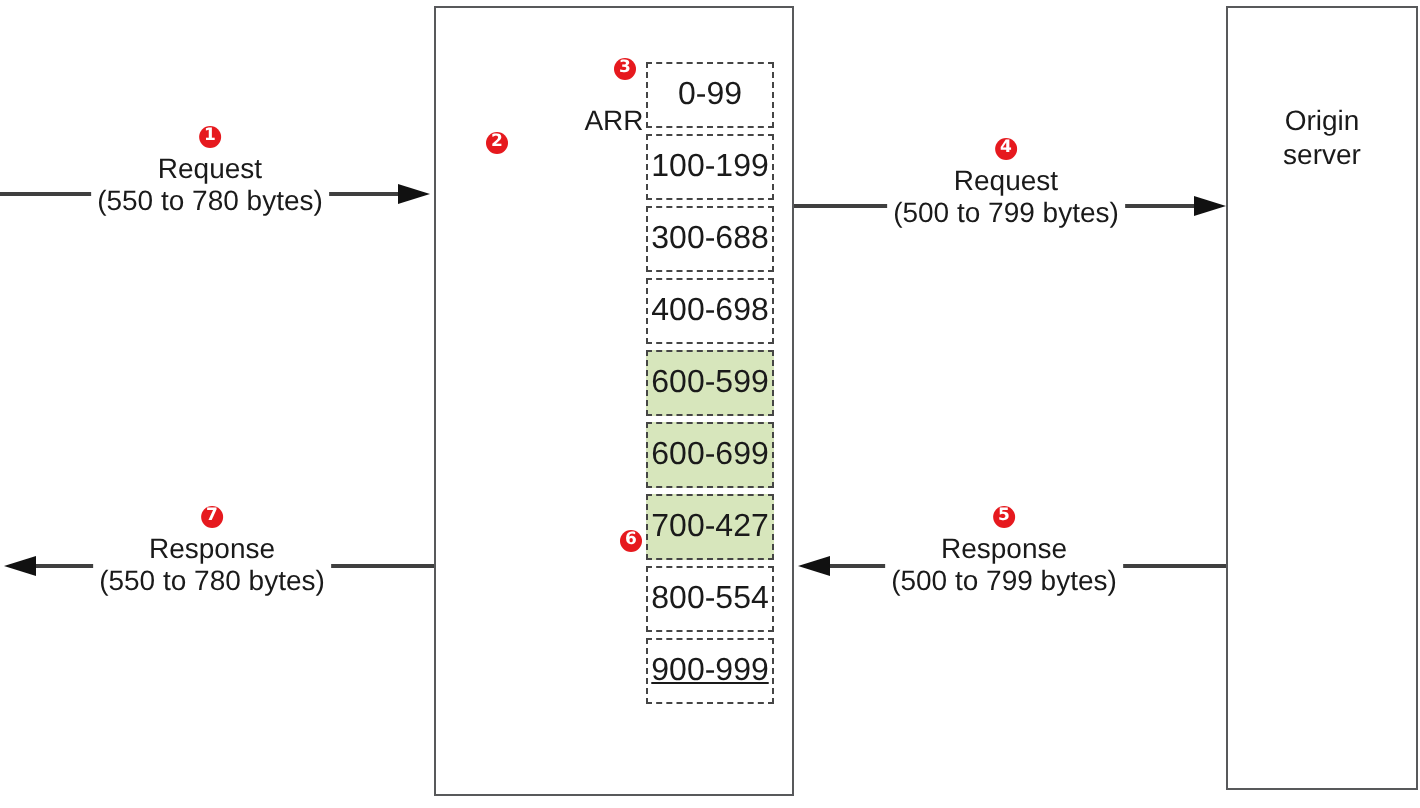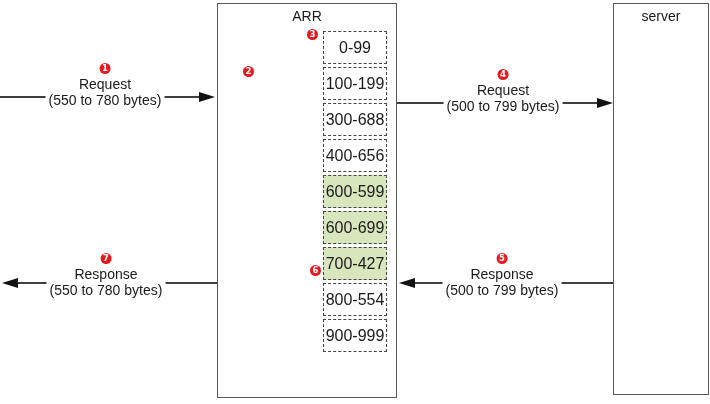--- a/index.html
+++ b/index.html
@@ -10,29 +10,29 @@
     --ink:#1a1a1a;
   }
   html,body{margin:0;padding:0;background:#fff;}
   #canvas{
     position:relative;width:710px;height:404px;background:#fff;overflow:hidden;
     font-family:"Liberation Sans",sans-serif;color:var(--ink);
   }
   .box{position:absolute;border:1px solid var(--border-gray);background:#fff;box-sizing:border-box;}
   #arr-box{left:217px;top:3px;width:180px;height:395px;}
   #origin-box{left:613px;top:3px;width:96px;height:392px;}
-  .box-title{font-size:14px;line-height:17px;text-align:center;padding-top:4px;}
+  .box-title{font-size:14px;line-height:17px;text-align:center;padding-top:4px;margin-top:44px;}
   #segment-stack{position:absolute;left:323px;top:31px;width:64px;}
   .segment{
     box-sizing:border-box;width:64px;height:33px;margin-bottom:3px;
     border:1px dashed #454545;background:#fff;
     display:flex;align-items:center;justify-content:center;
     font-size:16px;
   }
-  .segment:last-child{margin-bottom:0;}
+  .segment:last-child{margin-bottom:0;text-decoration:underline;}
   .segment.highlighted{background:var(--highlight-green);}
   .hline{position:absolute;height:2px;background:var(--line);}
   .arrowhead{position:absolute;width:0;height:0;border-top:5px solid transparent;border-bottom:5px solid transparent;}
   .arrowhead.right{border-left:16px solid #111;}
   .arrowhead.left{border-right:16px solid #111;}
   .arrow-label{
     position:absolute;transform:translateX(-50%);
     background:#fff;text-align:center;padding:0 3px;
     font-size:14px;line-height:16px;white-space:nowrap;
   }
@@ -52,29 +52,30 @@
 <body>
 
 <div id="canvas">
 
   <div class="box" id="arr-box">
     <div class="box-title">ARR</div>
   </div>
 
   <div class="box" id="origin-box">
     <div class="box-title">
+      <div>Origin</div>
       <div>server</div>
     </div>
   </div>
 
   <div id="segment-stack">
       <div class="segment">0-99</div>
       <div class="segment">100-199</div>
       <div class="segment">300-688</div>
-      <div class="segment">400-656</div>
+      <div class="segment">400-698</div>
       <div class="segment highlighted">600-599</div>
       <div class="segment highlighted">600-699</div>
       <div class="segment highlighted">700-427</div>
       <div class="segment">800-554</div>
       <div class="segment">900-999</div>
     </div>
 
   <div class="hline" style="left:0;top:96px;width:199px"></div>
   <div class="arrowhead right" style="left:199px;top:92px"></div>
   <div class="arrow-label" style="left:105px;top:63px">

